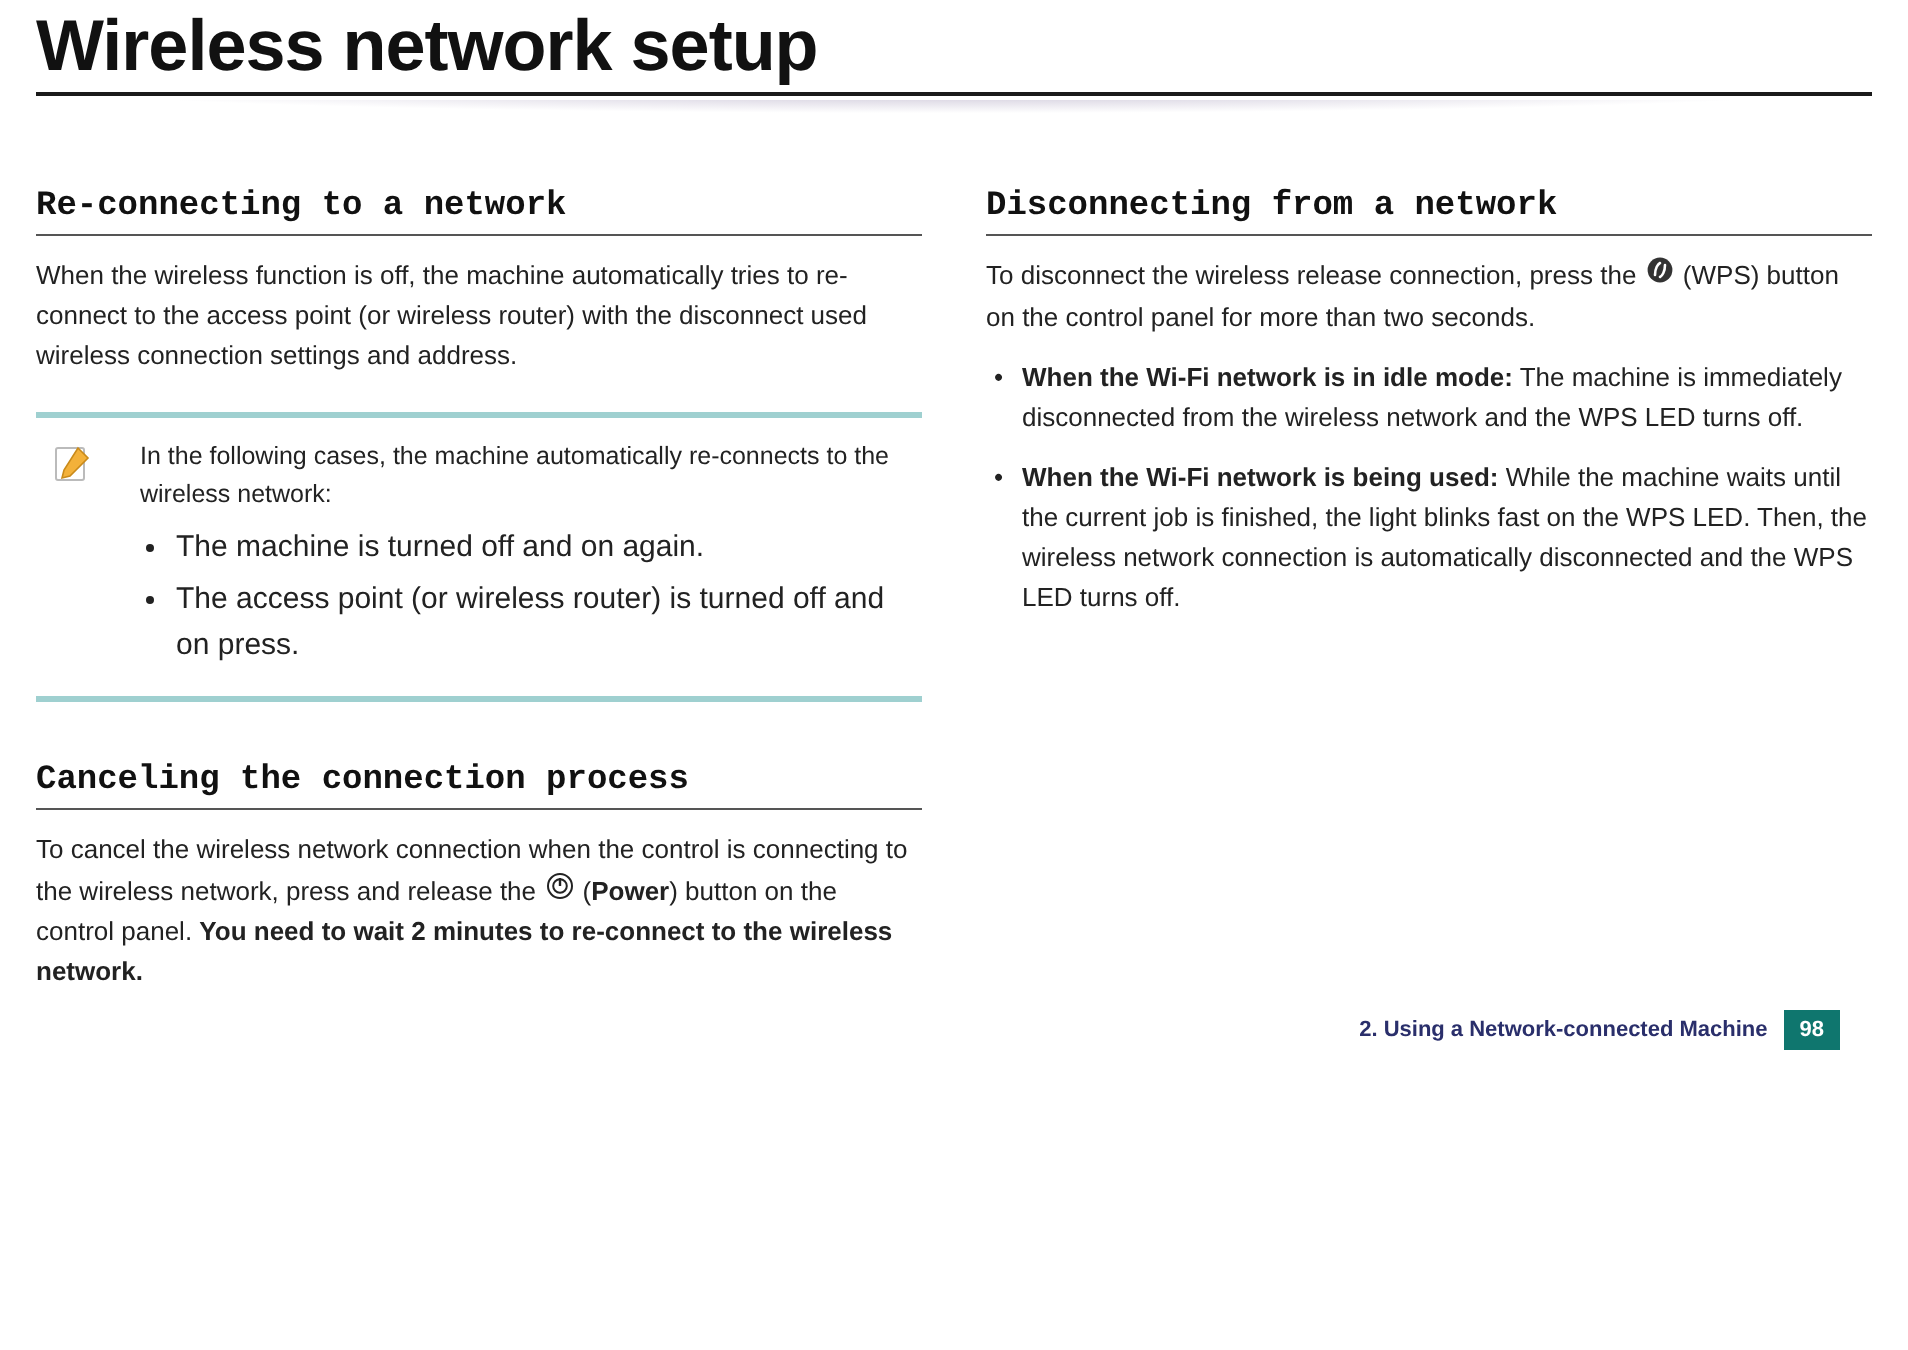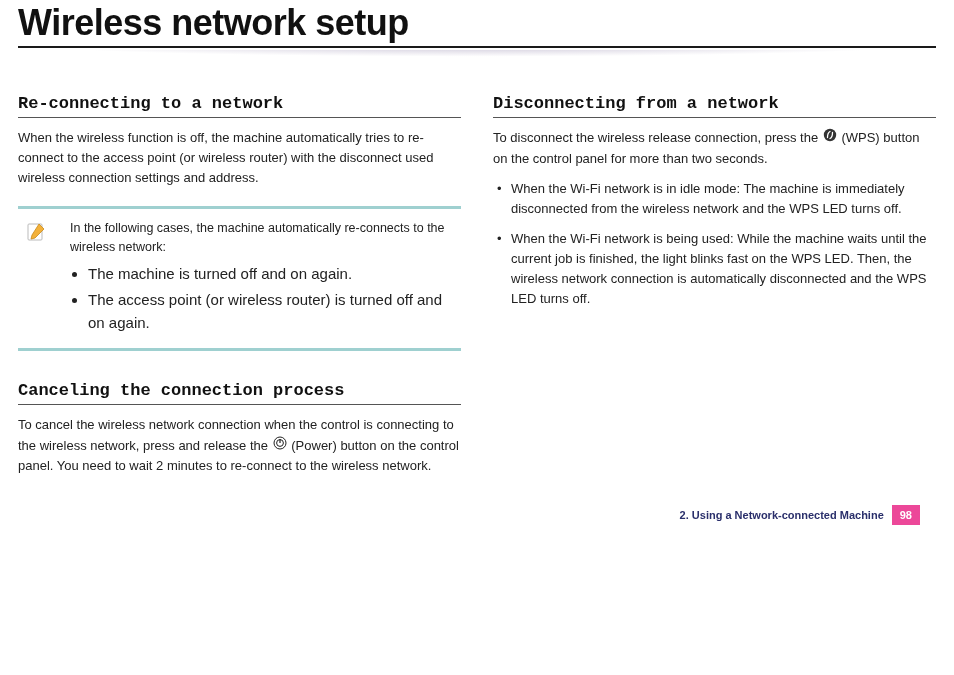--- a/index.html
+++ b/index.html
@@ -92,39 +92,39 @@
     padding-left: 18px;
     position: relative;
   }
   .bullets li::before {
     content: "•";
     position: absolute;
     left: 4px;
     top: 0;
     color: #222;
   }
-  strong { font-weight: 400; }
+  strong { font-weight: 700; }
   .inline-icon {
     display: inline-block;
     vertical-align: middle;
     margin: 0 1px;
   }
   .footer {
     position: absolute;
     bottom: 12px;
     right: 34px;
     display: flex;
     align-items: center;
     gap: 8px;
     font-size: 11px;
     font-weight: 700;
     color: #2a2f6b;
   }
   .page-num {
-    background: #ec4899;
+    background: #0f766e;
     color: #fff;
     padding: 4px 8px;
     font-size: 11px;
     font-weight: 700;
   }
 </style>
 </head>
 <body>
 
 <div class="page">
@@ -144,21 +144,21 @@
         <div class="note-icon">
           <svg width="20" height="20" viewBox="0 0 20 20">
             <rect x="2" y="3" width="14" height="16" rx="1" fill="#fff" stroke="#bbb" stroke-width="1"></rect>
             <path d="M13 3 l5 5 l-9 9 l-4 1 l1-4 z" fill="#f3b13a" stroke="#c98a1a" stroke-width="0.8"></path>
           </svg>
         </div>
         <div class="note-body">
           <span>In the following cases, the machine automatically re-connects to the wireless network:</span>
           <ul>
             <li>The machine is turned off and on again.</li>
-            <li>The access point (or wireless router) is turned off and on again.</li>
+            <li>The access point (or wireless router) is turned off and on press.</li>
           </ul>
         </div>
       </div>
 
       <h2>Canceling the connection process</h2>
       <p>
         <span>To cancel the wireless network connection when the control is connecting to the wireless network, press and release the </span>
         <span class="inline-icon">
           <svg width="14" height="14" viewBox="0 0 14 14">
             <circle cx="7" cy="7" r="6" fill="none" stroke="#222" stroke-width="1"></circle>

